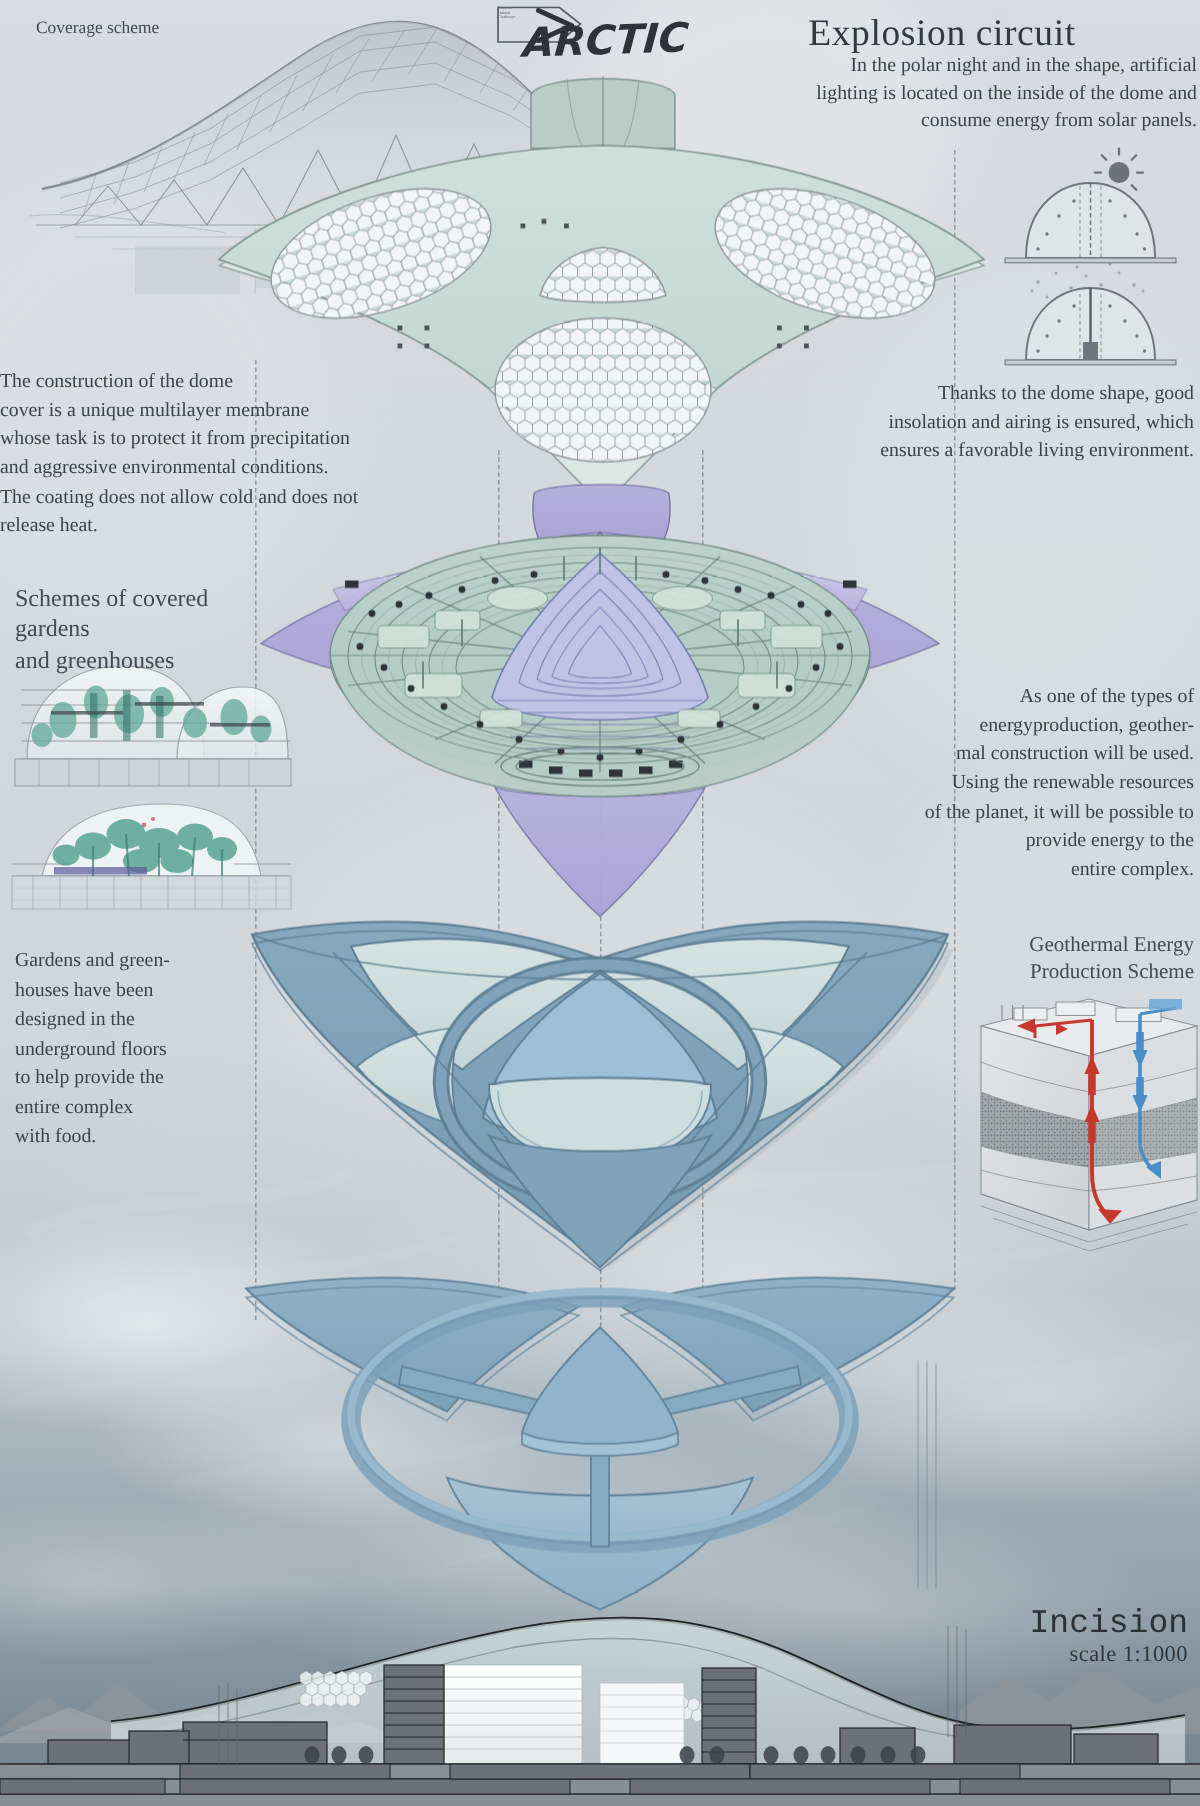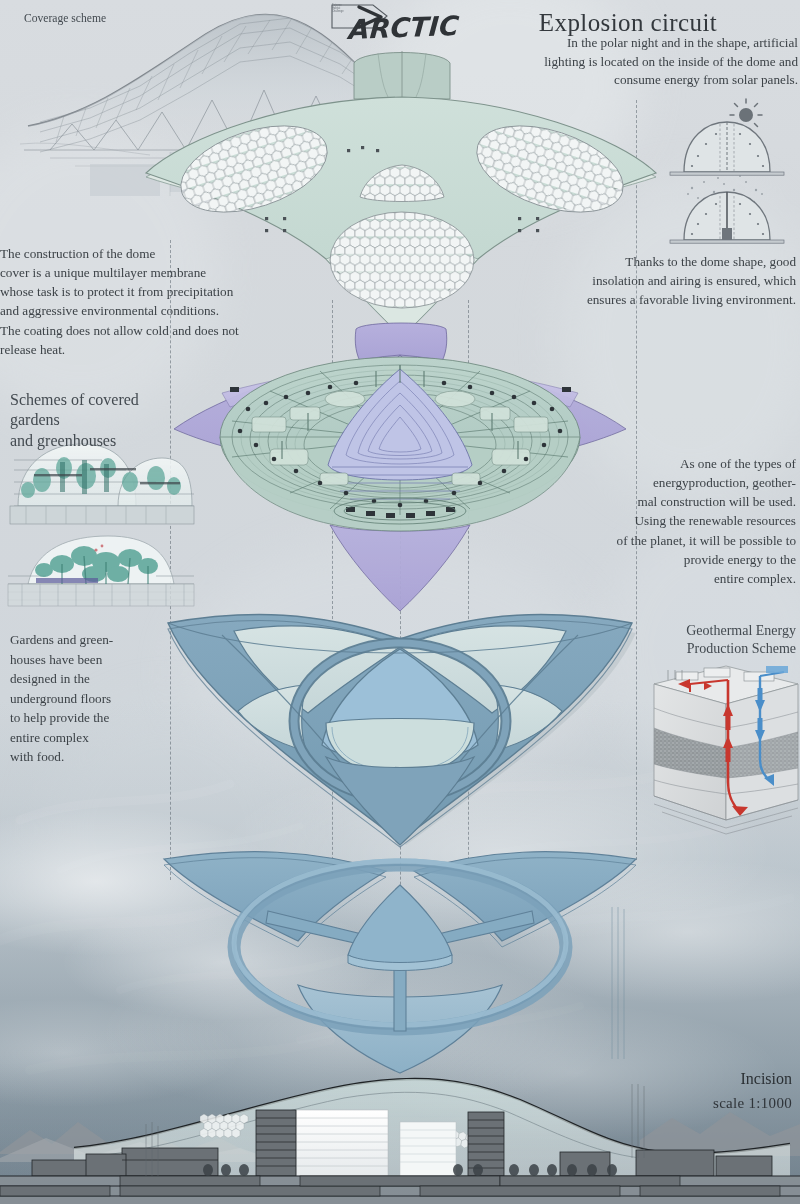--- a/index.html
+++ b/index.html
@@ -116,21 +116,21 @@
   .guide {
     position: absolute;
     border-left: 1px dashed rgba(90,100,110,.55);
     width: 0;
   }
 
   
   .svg-layer { position: absolute; left:0; top:0; overflow: visible; }
 
   
-  .incision-title { font-size: 16px; color: #2b3034; }
+  .incision-title { font-size: 22px; color: #2b3034; font-family: Liberation Mono, monospace; }
   .incision-scale { font-size: 15px; color: #2f3439; letter-spacing:.3px;}
 </style>
 </head>
 <body>
 
 <div id="poster">
 
   <div class="bg-base"></div>
   <div class="bg-blob b1"></div>
   <div class="bg-blob b2"></div>

